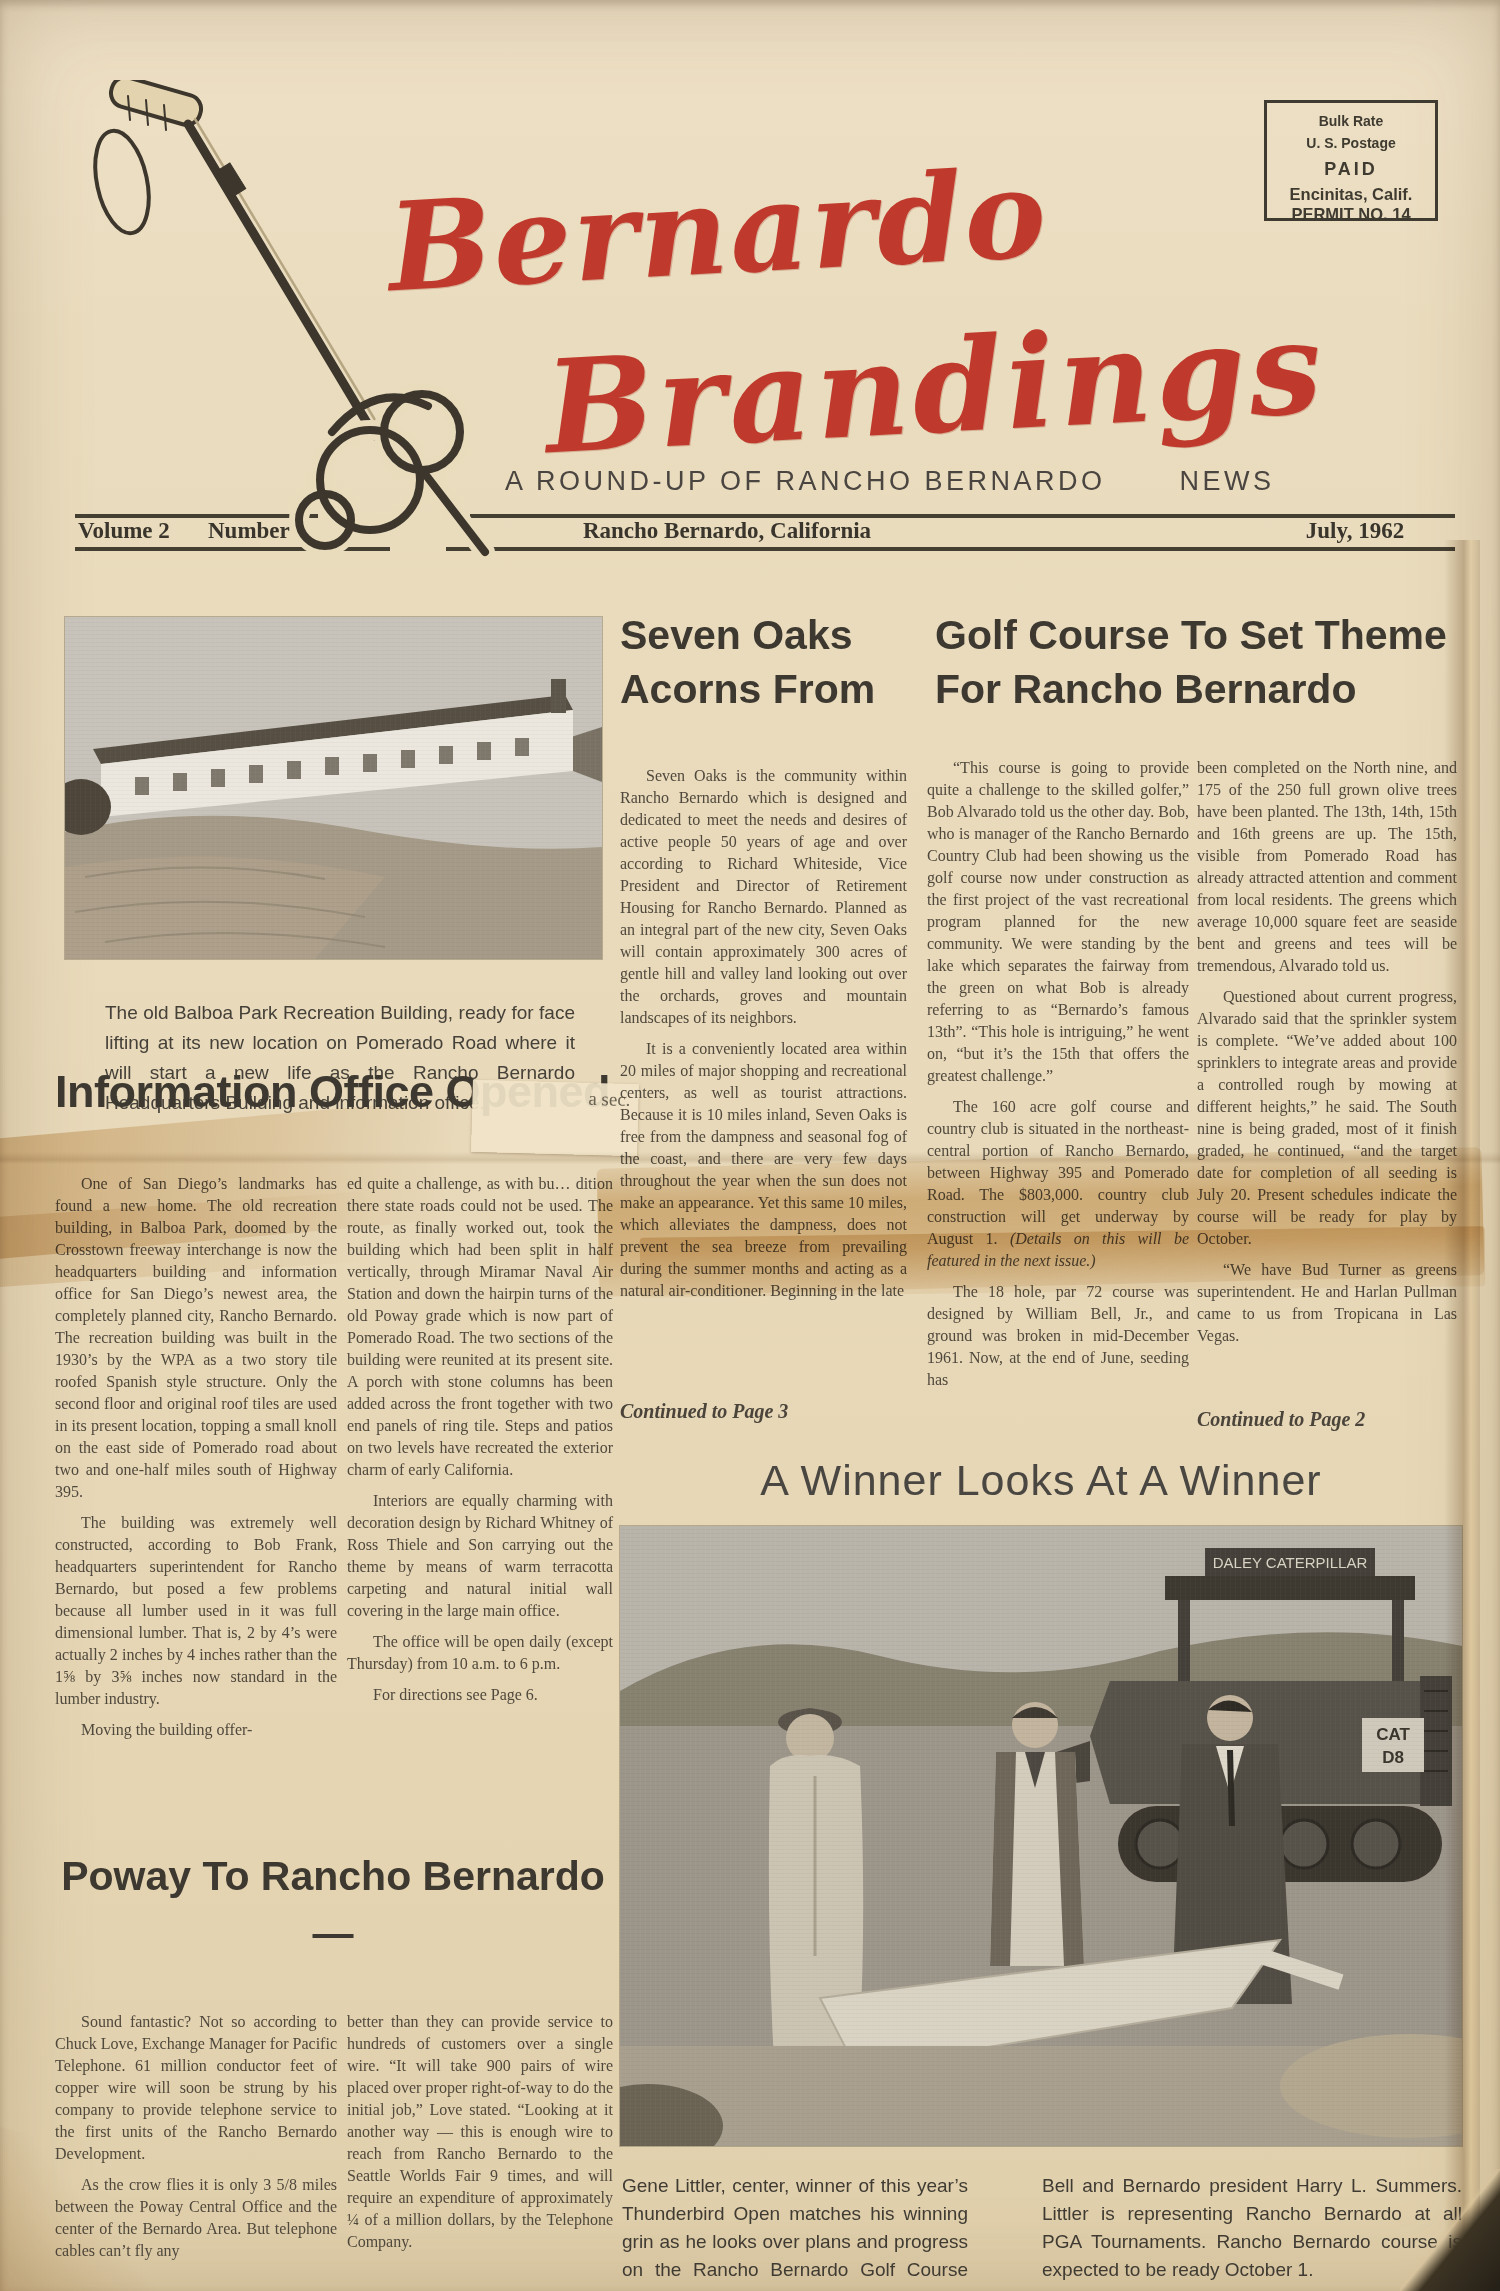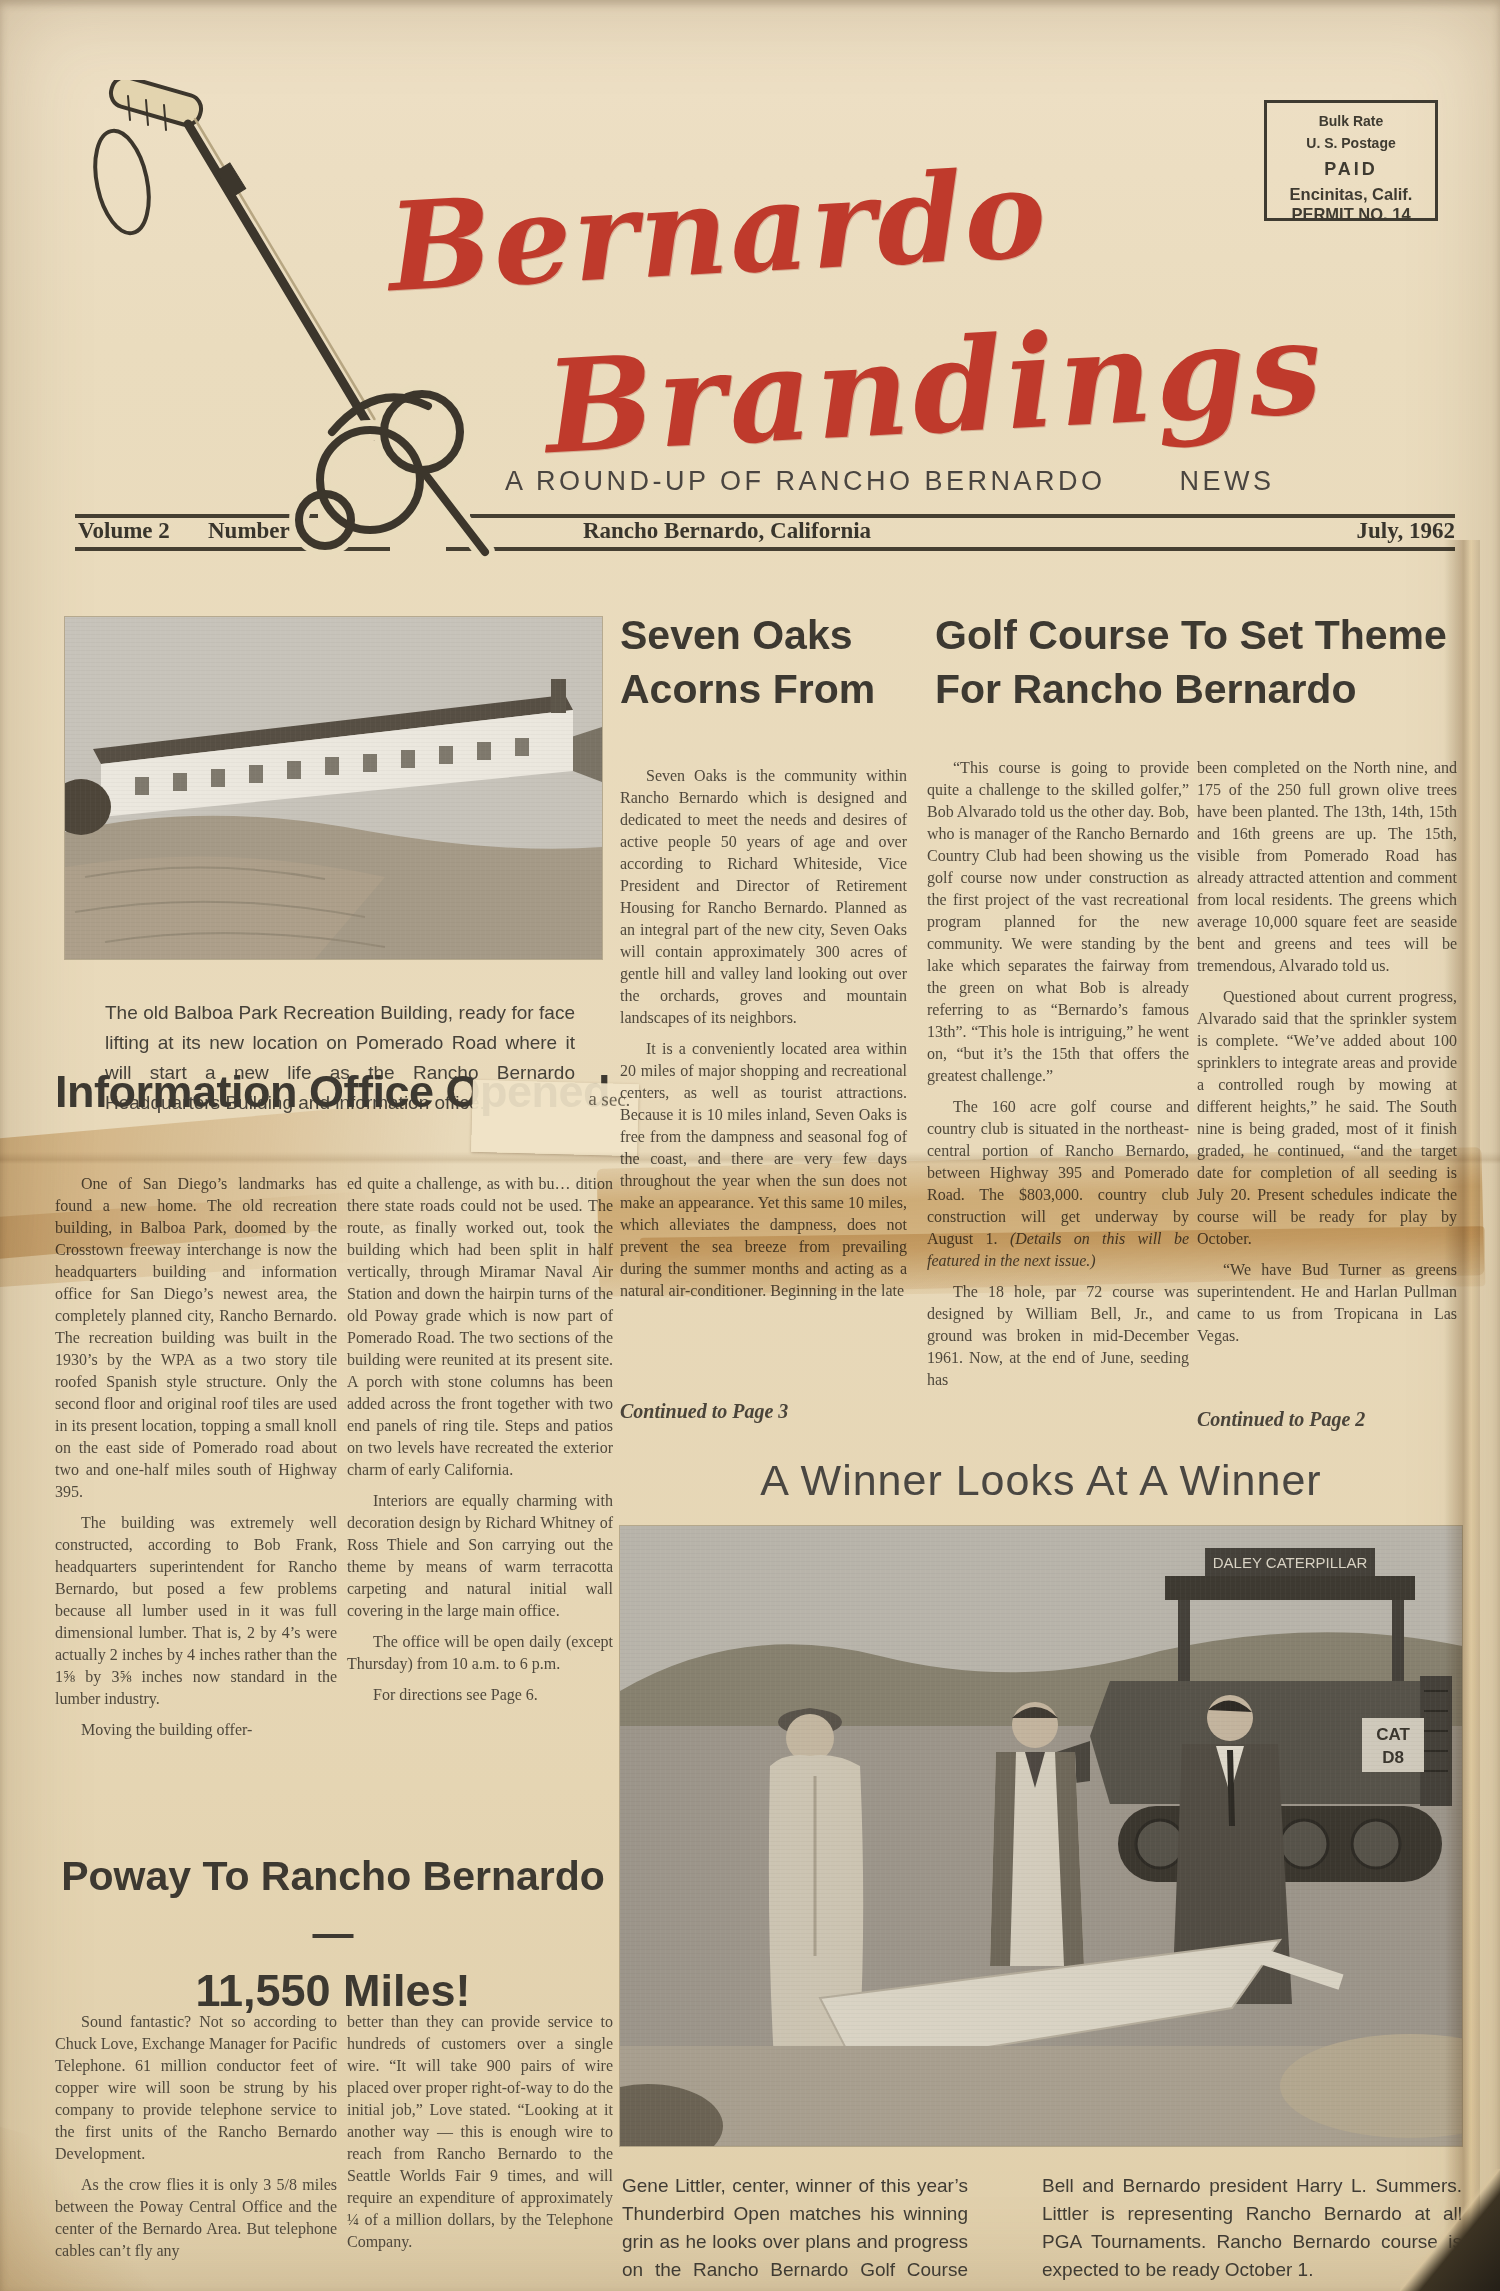--- a/index.html
+++ b/index.html
@@ -105,21 +105,21 @@
     <span>NEWS</span>
   </div>
 
   <div class="abs rule" style="left:75px;top:514px;width:243px;"></div>
   <div class="abs rule" style="left:470px;top:514px;width:985px;"></div>
   <div class="abs rule" style="left:75px;top:547px;width:315px;"></div>
   <div class="abs rule" style="left:446px;top:547px;width:1009px;"></div>
   <div class="abs dateline" style="left:78px;top:518px;">Volume 2</div>
   <div class="abs dateline" style="left:208px;top:518px;">Number 1</div>
   <div class="abs dateline" style="left:527px;top:518px;width:400px;text-align:center;">Rancho Bernardo, California</div>
-  <div class="abs dateline" style="left:1255px;top:518px;width:200px;text-align:right;">July, 1962</div>
+  <div class="abs dateline" style="left:1255px;top:518px;width:200px;text-align:center;">July, 1962</div>
 
   <svg class="abs photo" style="left:65px;top:617px;width:537px;height:342px;" viewBox="0 0 537 342">
     <rect width="537" height="342" fill="#c7c3ba"></rect>
     <path d="M500,122 L537,110 L537,165 L508,154 Z" fill="#7a7365"></path>
     <polygon points="28,132 500,78 508,93 36,147" fill="#574f44"></polygon>
     <polygon points="36,147 508,93 508,154 36,200" fill="#ebe7de"></polygon>
     <g fill="#6d665a" opacity=".85">
       <rect x="70" y="160" width="14" height="18"></rect>
         <rect x="108" y="156" width="14" height="18"></rect>
       <rect x="146" y="152" width="14" height="18"></rect>
@@ -247,21 +247,20 @@
     <ellipse cx="790" cy="560" rx="130" ry="52" fill="#b3a78f"></ellipse>
     <ellipse cx="28" cy="600" rx="75" ry="42" fill="#6b6354"></ellipse>
   </svg>
   <div class="grain abs" style="left:620px;top:1526px;width:842px;height:620px;"></div>
 
   <div class="abs capt2" style="left:622px;top:2172px;width:346px;">Gene Littler, center, winner of this year’s Thunderbird Open matches his winning grin as he looks over plans and progress on the Rancho Bernardo Golf Course with architect William</div>
   <div class="abs capt2" style="left:1042px;top:2172px;width:420px;">Bell and Bernardo president Harry L. Summers. Littler is representing Rancho Bernardo at all PGA Tournaments. Rancho Bernardo course is expected to be ready October 1.</div>
 
   <div class="abs hl" style="left:58px;top:1848px;width:550px;text-align:center;font-size:41px;line-height:57px;">
     <div>Poway To Rancho Bernardo—</div>
-    <div style="font-size:45px;">11,550 Miles!</div>
   </div>
   <div class="abs body-col" style="left:55px;top:1976px;width:282px;">
     <p>Sound fantastic? Not so according to Chuck Love, Exchange Manager for Pacific Telephone. 61 million conductor feet of copper wire will soon be strung by his company to provide telephone service to the first units of the Rancho Bernardo Development.</p>
     <p>As the crow flies it is only 3 5/8 miles between the Poway Central Office and the center of the Bernardo Area. But telephone cables can’t fly any</p>
   </div>
   <div class="abs body-col" style="left:347px;top:1976px;width:266px;">
     <p class="ni">better than they can provide service to hundreds of customers over a single wire. “It will take 900 pairs of wire placed over proper right-of-way to do the initial job,” Love stated. “Looking at it another way — this is enough wire to reach from Rancho Bernardo to the Seattle Worlds Fair 9 times, and will require an expenditure of approximately ¼ of a million dollars, by the Telephone Company.</p>
   </div>
 
   <div class="stain stain-info"></div>

